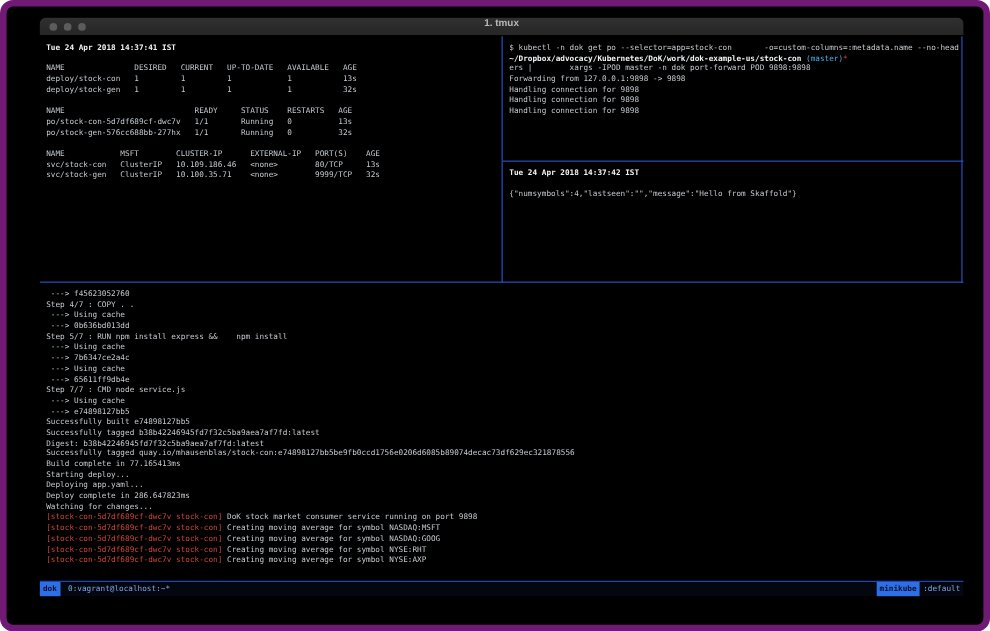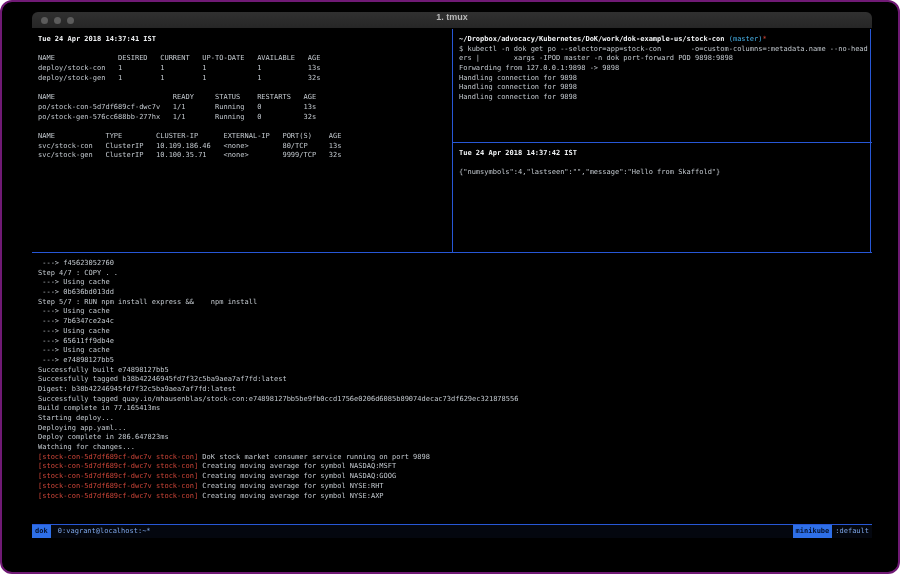--- a/index.html
+++ b/index.html
@@ -6,21 +6,21 @@
     --pane-border:#2757d6;
     --error-red:#cc4538;
     --branch-cyan:#46b0e6;
     --status-blue:#2e6fe8;
     --status-text:#7ea6e8;
   }
   *{box-sizing:border-box;margin:0;padding:0;}
   html,body{width:900px;height:574px;background:#fff;}
   .screen{
     position:relative;width:900px;height:574px;background:#000;
-    border:2px solid #701a75;border-radius:12px;overflow:hidden;
+    border:6px solid #701a75;border-radius:12px;overflow:hidden;
   }
   .terminal-window{
     position:absolute;left:30px;top:10px;width:840px;height:535px;
     background:#000;border-radius:6px;overflow:hidden;
   }
   .title-bar{
     position:relative;height:17px;
     background:linear-gradient(#303030,#262626);
     border-bottom:1px solid #000;
   }
@@ -80,28 +80,28 @@
           <div class="tline"><span class="c-w">Tue 24 Apr 2018 14:37:41 IST</span></div>
           <div class="tline"><span></span></div>
           <div class="tline"><span>NAME               DESIRED   CURRENT   UP-TO-DATE   AVAILABLE   AGE</span></div>
           <div class="tline"><span>deploy/stock-con   1         1         1            1           13s</span></div>
           <div class="tline"><span>deploy/stock-gen   1         1         1            1           32s</span></div>
           <div class="tline"><span></span></div>
           <div class="tline"><span>NAME                            READY     STATUS    RESTARTS   AGE</span></div>
           <div class="tline"><span>po/stock-con-5d7df689cf-dwc7v   1/1       Running   0          13s</span></div>
           <div class="tline"><span>po/stock-gen-576cc688bb-277hx   1/1       Running   0          32s</span></div>
           <div class="tline"><span></span></div>
-          <div class="tline"><span>NAME            TYPE        CLUSTER-IP      EXTERNAL-IP   PORT(S)    AGE</span></div>
+          <div class="tline"><span>NAME            MSFT        CLUSTER-IP      EXTERNAL-IP   PORT(S)    AGE</span></div>
           <div class="tline"><span>svc/stock-con   ClusterIP   10.109.186.46   &lt;none&gt;        80/TCP     13s</span></div>
           <div class="tline"><span>svc/stock-gen   ClusterIP   10.100.35.71    &lt;none&gt;        9999/TCP   32s</span></div>
         </div>
 
       <div class="pane pane-top-right-upper">
+          <div class="tline"><span>$ kubectl -n dok get po --selector=app=stock-con       -o=custom-columns=:metadata.name --no-head</span></div>
           <div class="tline"><span class="c-w">~/Dropbox/advocacy/Kubernetes/DoK/work/dok-example-us/stock-con </span><span class="c-cyan">(master)</span><span class="c-red">*</span></div>
-          <div class="tline"><span>$ kubectl -n dok get po --selector=app=stock-con       -o=custom-columns=:metadata.name --no-head</span></div>
           <div class="tline"><span>ers |        xargs -IPOD master -n dok port-forward POD 9898:9898</span></div>
           <div class="tline"><span>Forwarding from 127.0.0.1:9898 -&gt; 9898</span></div>
           <div class="tline"><span>Handling connection for 9898</span></div>
           <div class="tline"><span>Handling connection for 9898</span></div>
           <div class="tline"><span>Handling connection for 9898</span></div>
         </div>
 
       <div class="pane pane-top-right-lower">
           <div class="tline"><span class="c-w">Tue 24 Apr 2018 14:37:42 IST</span></div>
           <div class="tline"><span></span></div>
@@ -111,20 +111,21 @@
       <div class="pane pane-bottom">
           <div class="tline"><span> ---&gt; f45623052760</span></div>
           <div class="tline"><span>Step 4/7 : COPY . .</span></div>
           <div class="tline"><span> ---&gt; Using cache</span></div>
           <div class="tline"><span> ---&gt; 0b636bd013dd</span></div>
           <div class="tline"><span>Step 5/7 : RUN npm install express &amp;&amp;    npm install</span></div>
           <div class="tline"><span> ---&gt; Using cache</span></div>
           <div class="tline"><span> ---&gt; 7b6347ce2a4c</span></div>
           <div class="tline"><span> ---&gt; Using cache</span></div>
           <div class="tline"><span> ---&gt; 65611ff9db4e</span></div>
+          <div class="tline"><span>Step 7/7 : CMD node service.js</span></div>
           <div class="tline"><span> ---&gt; Using cache</span></div>
           <div class="tline"><span> ---&gt; e74898127bb5</span></div>
           <div class="tline"><span>Successfully built e74898127bb5</span></div>
           <div class="tline"><span>Successfully tagged b38b42246945fd7f32c5ba9aea7af7fd:latest</span></div>
           <div class="tline"><span>Digest: b38b42246945fd7f32c5ba9aea7af7fd:latest</span></div>
           <div class="tline"><span>Successfully tagged quay.io/mhausenblas/stock-con:e74898127bb5be9fb0ccd1756e0206d6085b89074decac73df629ec321878556</span></div>
           <div class="tline"><span>Build complete in 77.165413ms</span></div>
           <div class="tline"><span>Starting deploy...</span></div>
           <div class="tline"><span>Deploying app.yaml...</span></div>
           <div class="tline"><span>Deploy complete in 286.647823ms</span></div>

